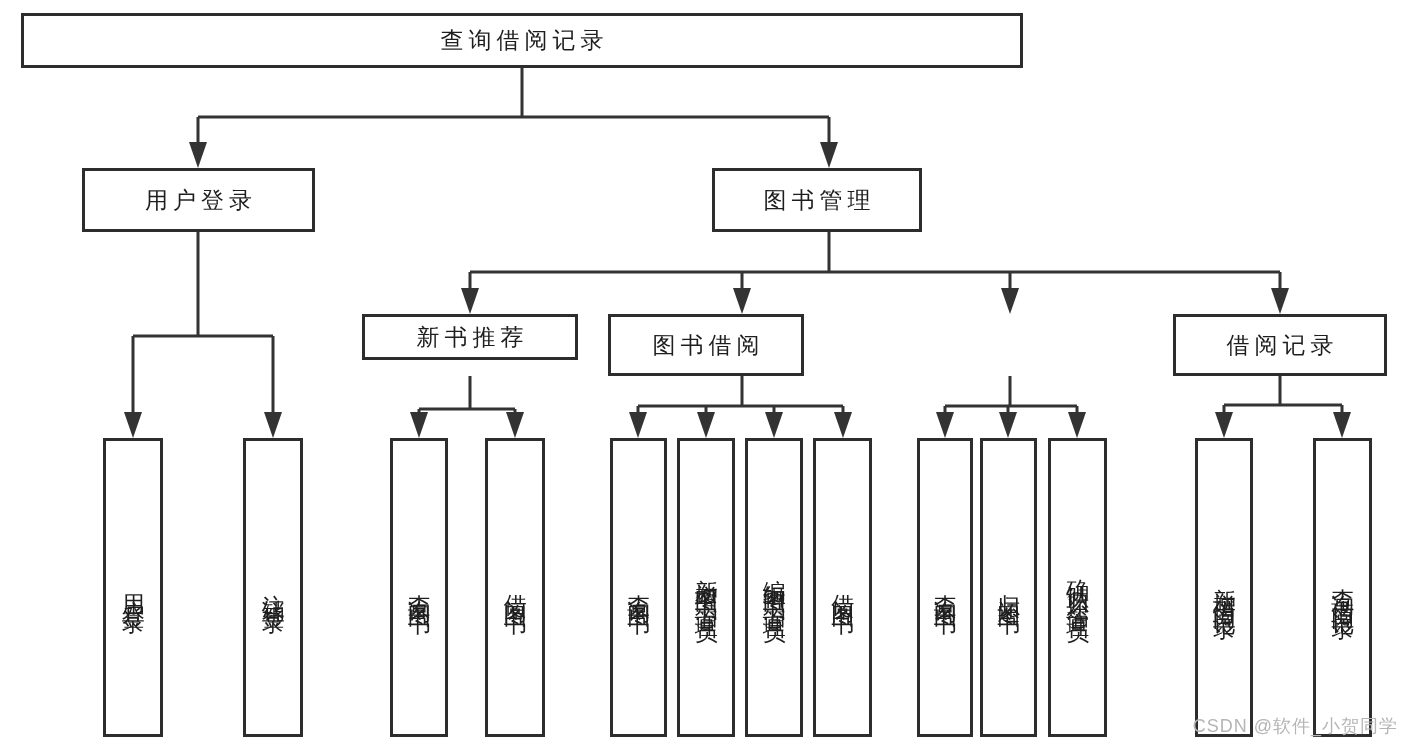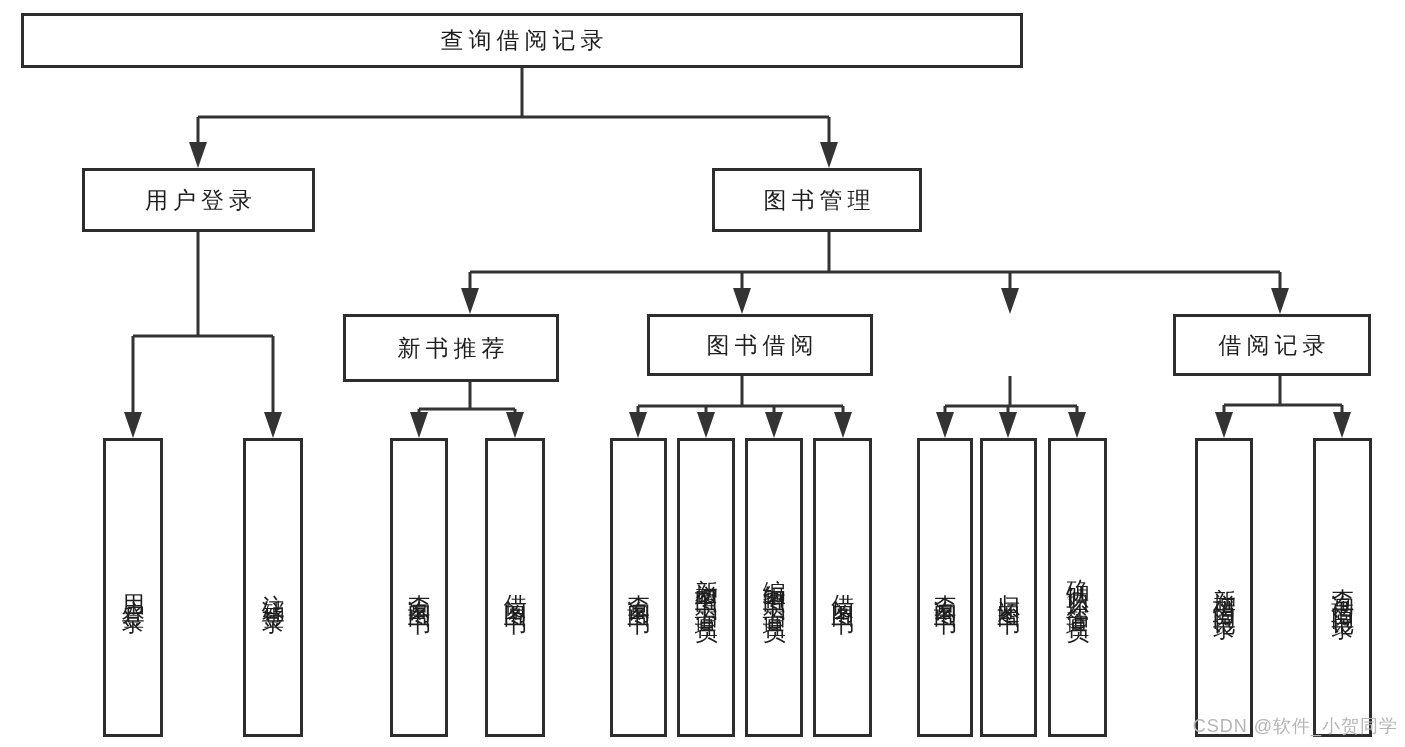--- a/index.html
+++ b/index.html
@@ -91,27 +91,27 @@
     <span class="lbl">查询借阅记录</span>
   </div>
 
   <div class="box h" style="left:82px;top:168px;width:233px;height:64px">
     <span class="lbl">用户登录</span>
   </div>
   <div class="box h" style="left:712px;top:168px;width:210px;height:64px">
     <span class="lbl">图书管理</span>
   </div>
 
-  <div class="box h" style="left:343px;top:314px;width:216px;height:68px">
+  <div class="box h" style="left:362px;top:314px;width:216px;height:46px">
     <span class="lbl">新书推荐</span>
   </div>
-  <div class="box h" style="left:647px;top:314px;width:226px;height:62px">
+  <div class="box h" style="left:608px;top:314px;width:196px;height:62px">
     <span class="lbl">图书借阅</span>
   </div>
-  <div class="box h" style="left:1173px;top:314px;width:198px;height:62px">
+  <div class="box h" style="left:1173px;top:314px;width:214px;height:62px">
     <span class="lbl">借阅记录</span>
   </div>
 
   <div class="box v" style="left:103px;top:438px;width:60px;height:299px">
     <span class="lbl">用户登录</span>
   </div>
   <div class="box v" style="left:243px;top:438px;width:60px;height:299px">
     <span class="lbl">注销登录</span>
   </div>
 

